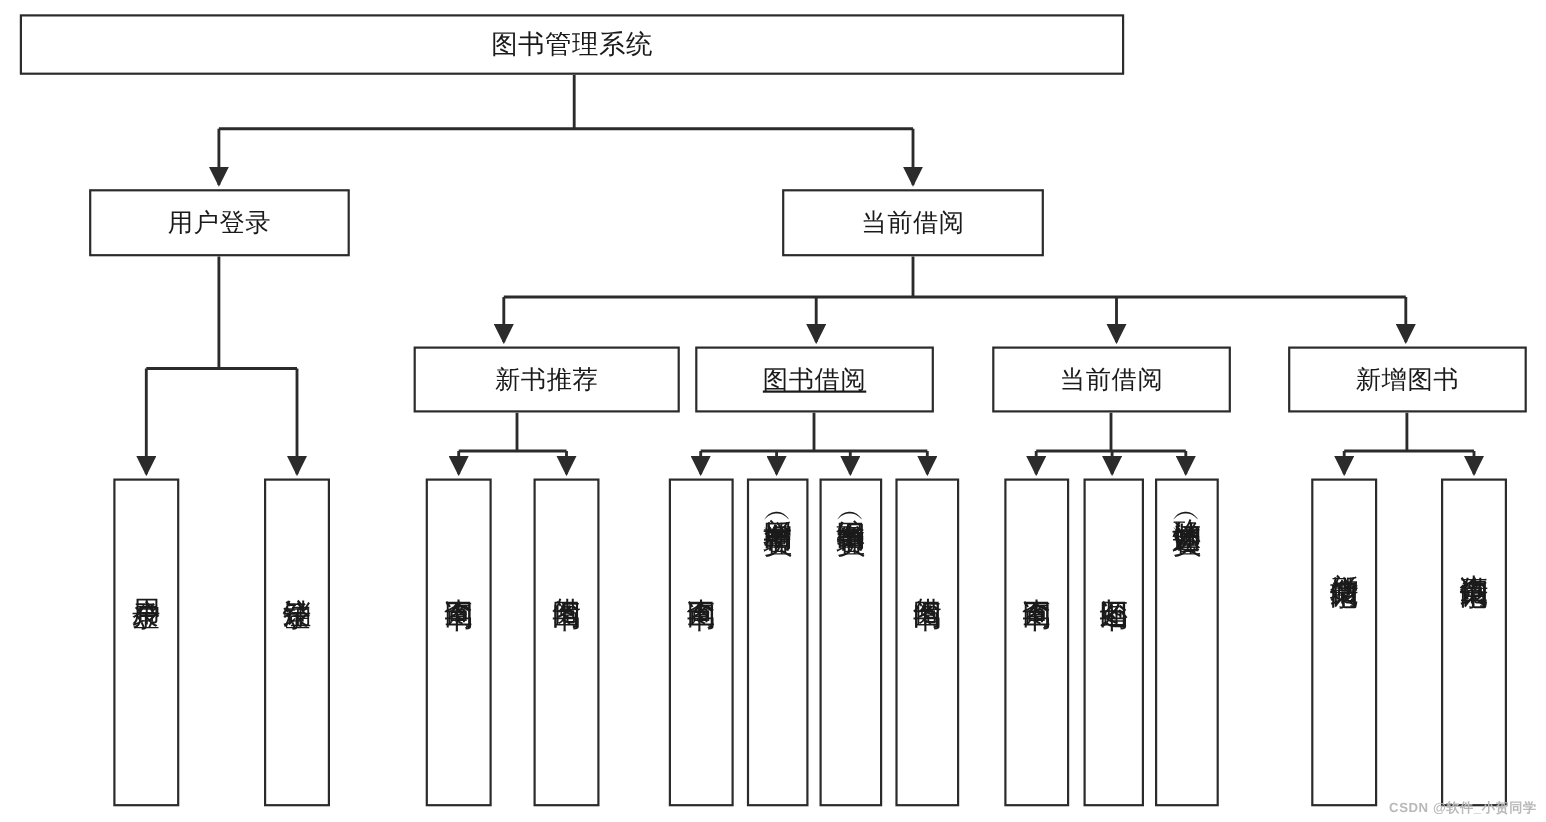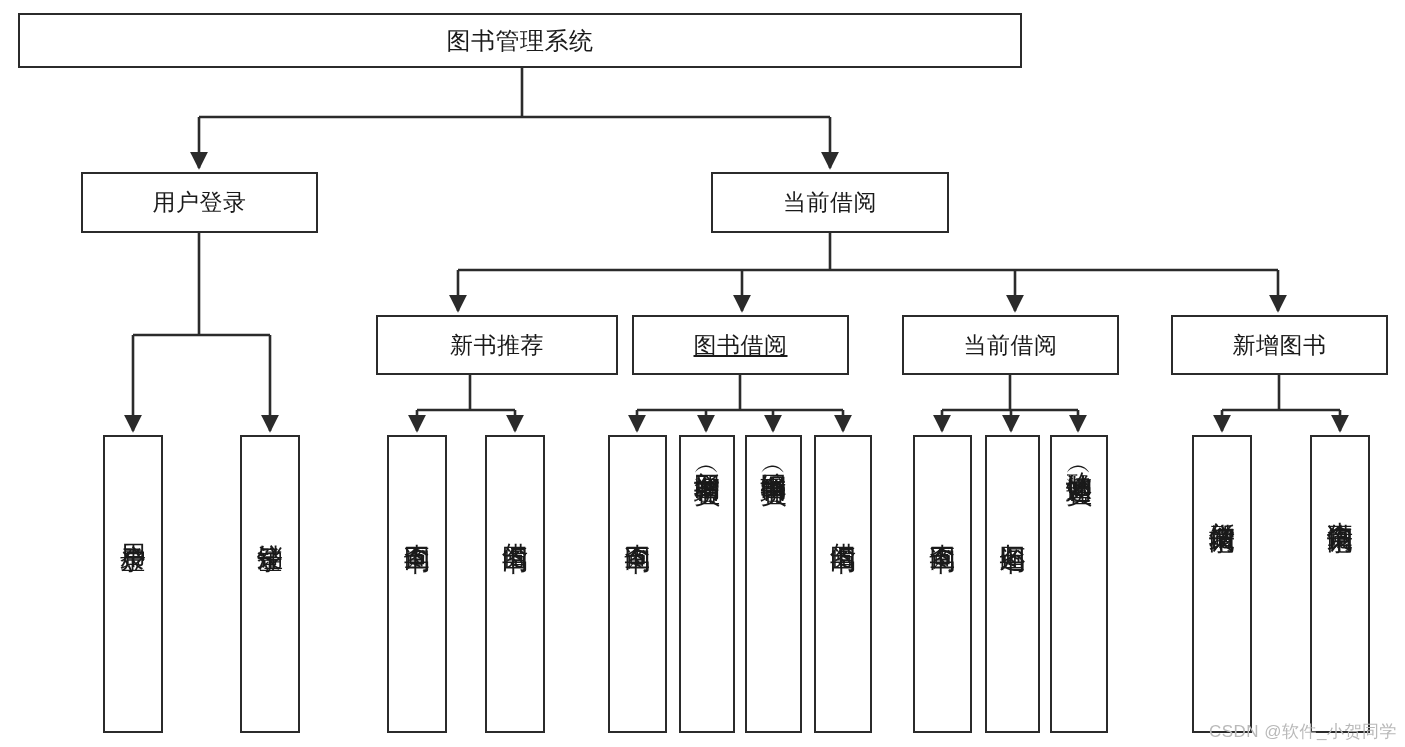--- a/index.html
+++ b/index.html
@@ -67,25 +67,26 @@
   .node.vertical.tall .node-label {
     margin-top: 8px;
   }
   .node.vertical.short .node-label {
     margin-top: 80px;
   }
   #watermark {
     position: absolute;
     right: 8px;
     bottom: 4px;
-    font-size: 17px;
+    font-size: 12px;
     color: #b9b9b9;
     letter-spacing: 0.5px;
     white-space: pre;
     user-select: none;
+    font-weight: bold;
   }
 </style>
 </head>
 <body>
 
 <div id="diagram-root">
 
   <svg id="edges-layer" width="1405" height="747" viewBox="0 0 1405 747" xmlns="http://www.w3.org/2000/svg">
     <defs>
       <marker id="arrow" viewBox="0 0 10 10" refX="9" refY="5" markerWidth="7" markerHeight="7" orient="auto-start-reverse">

